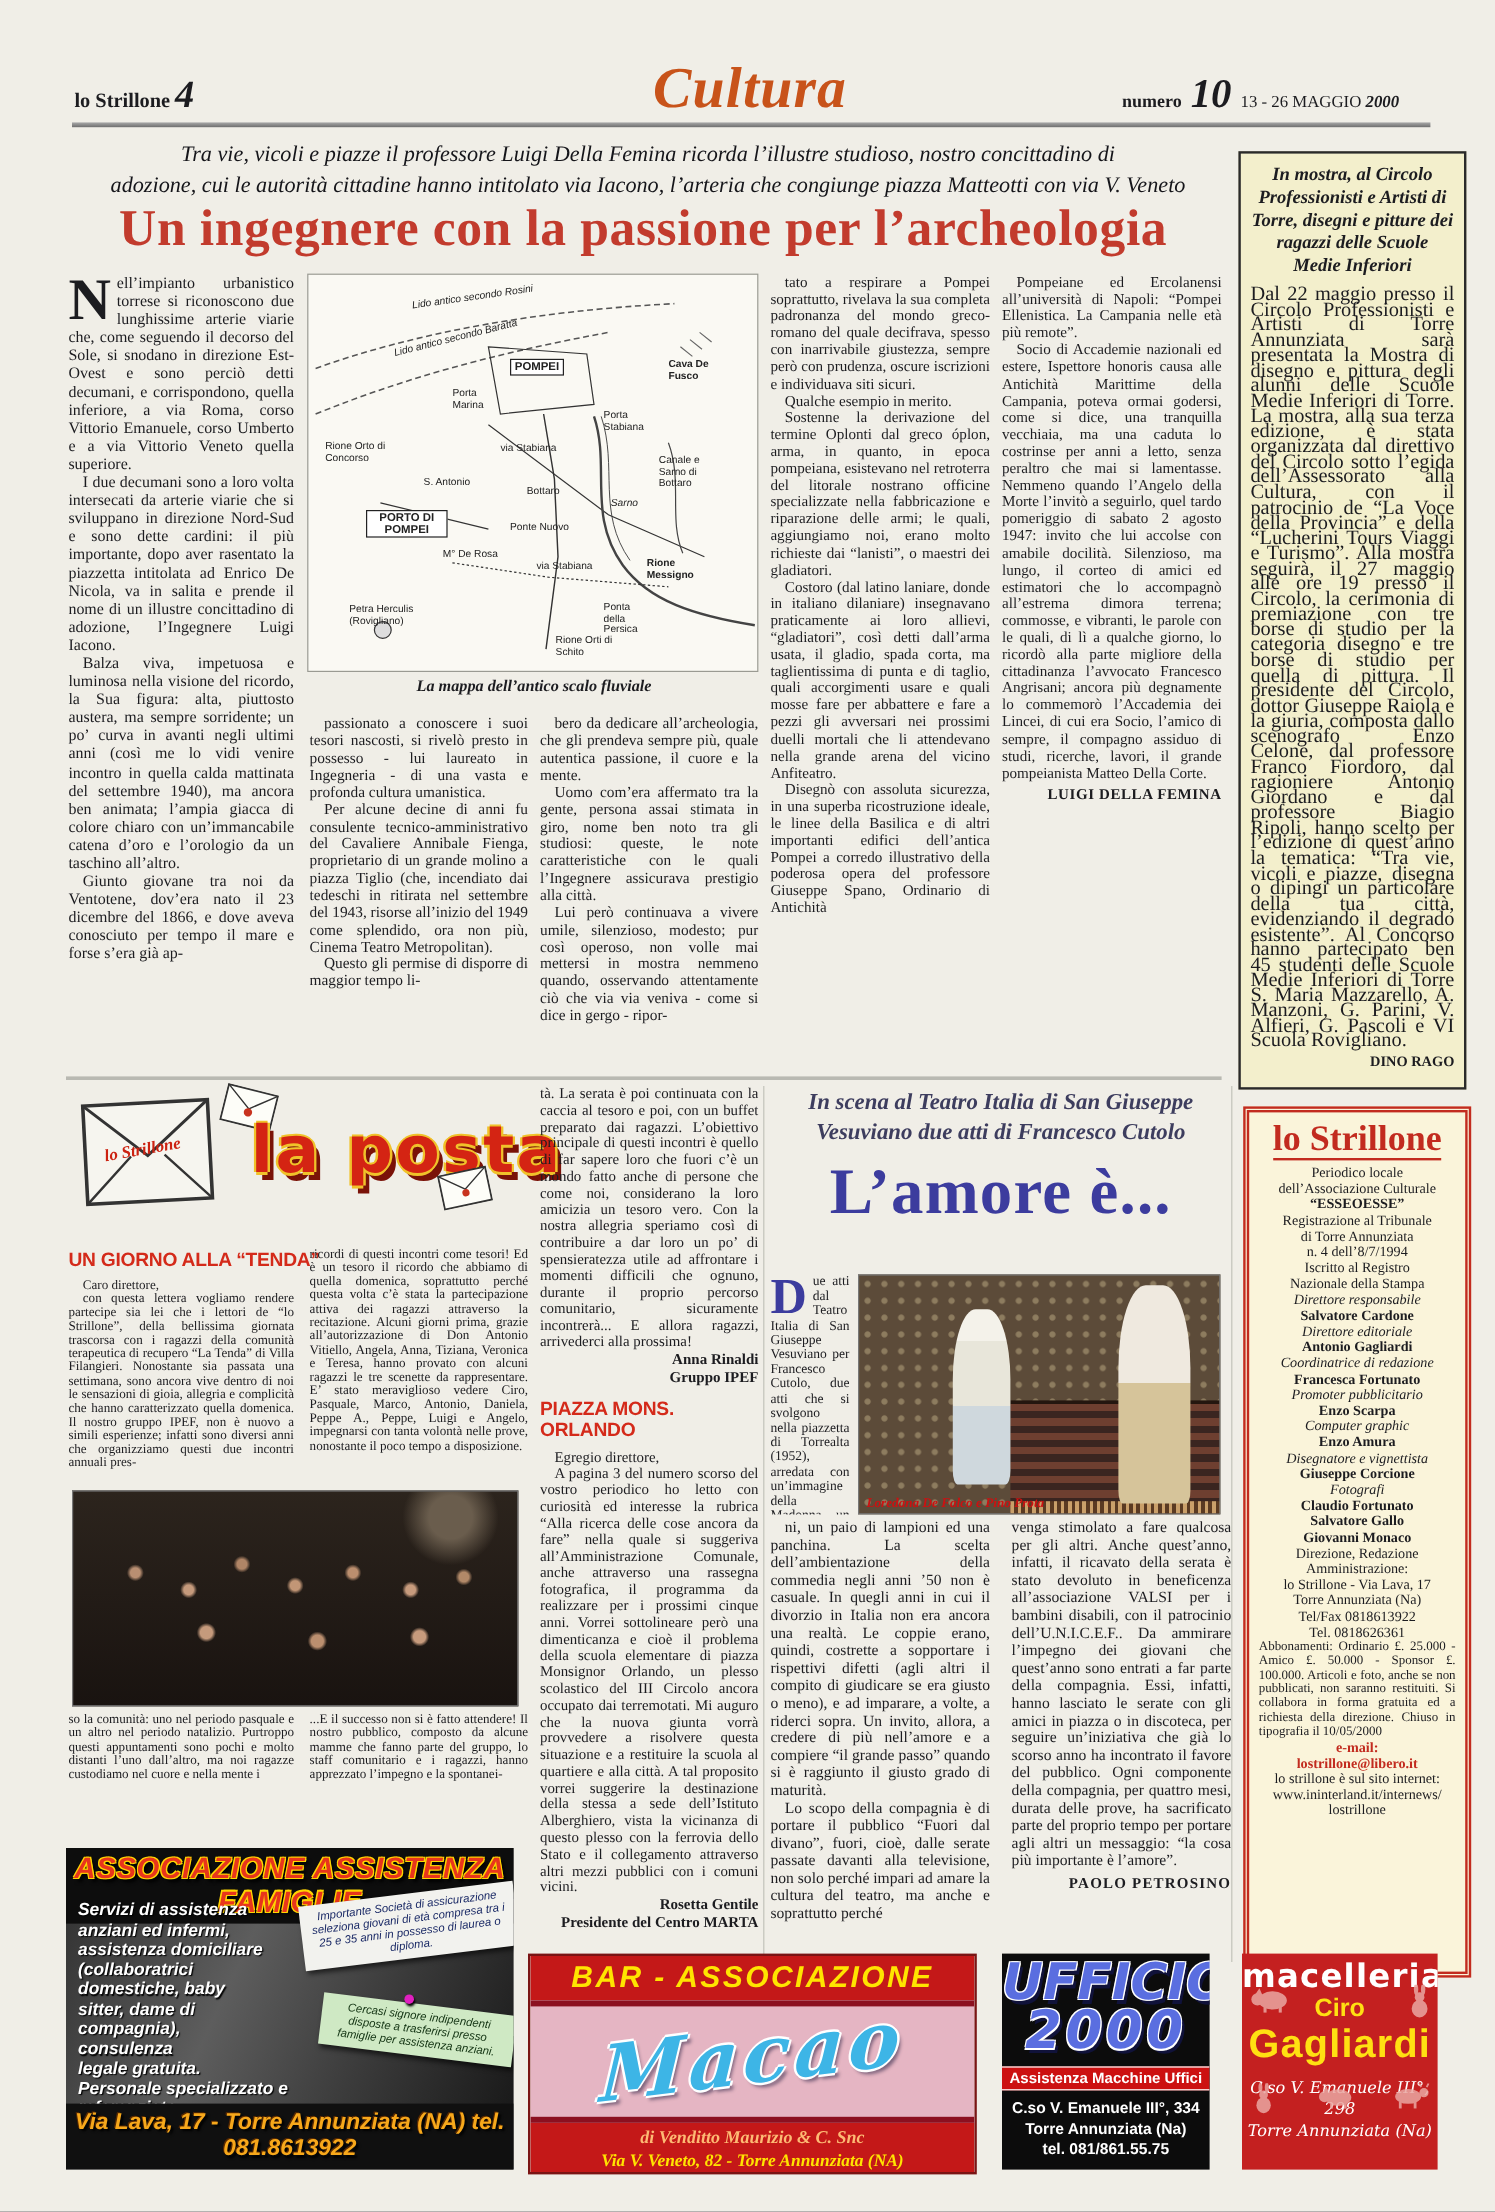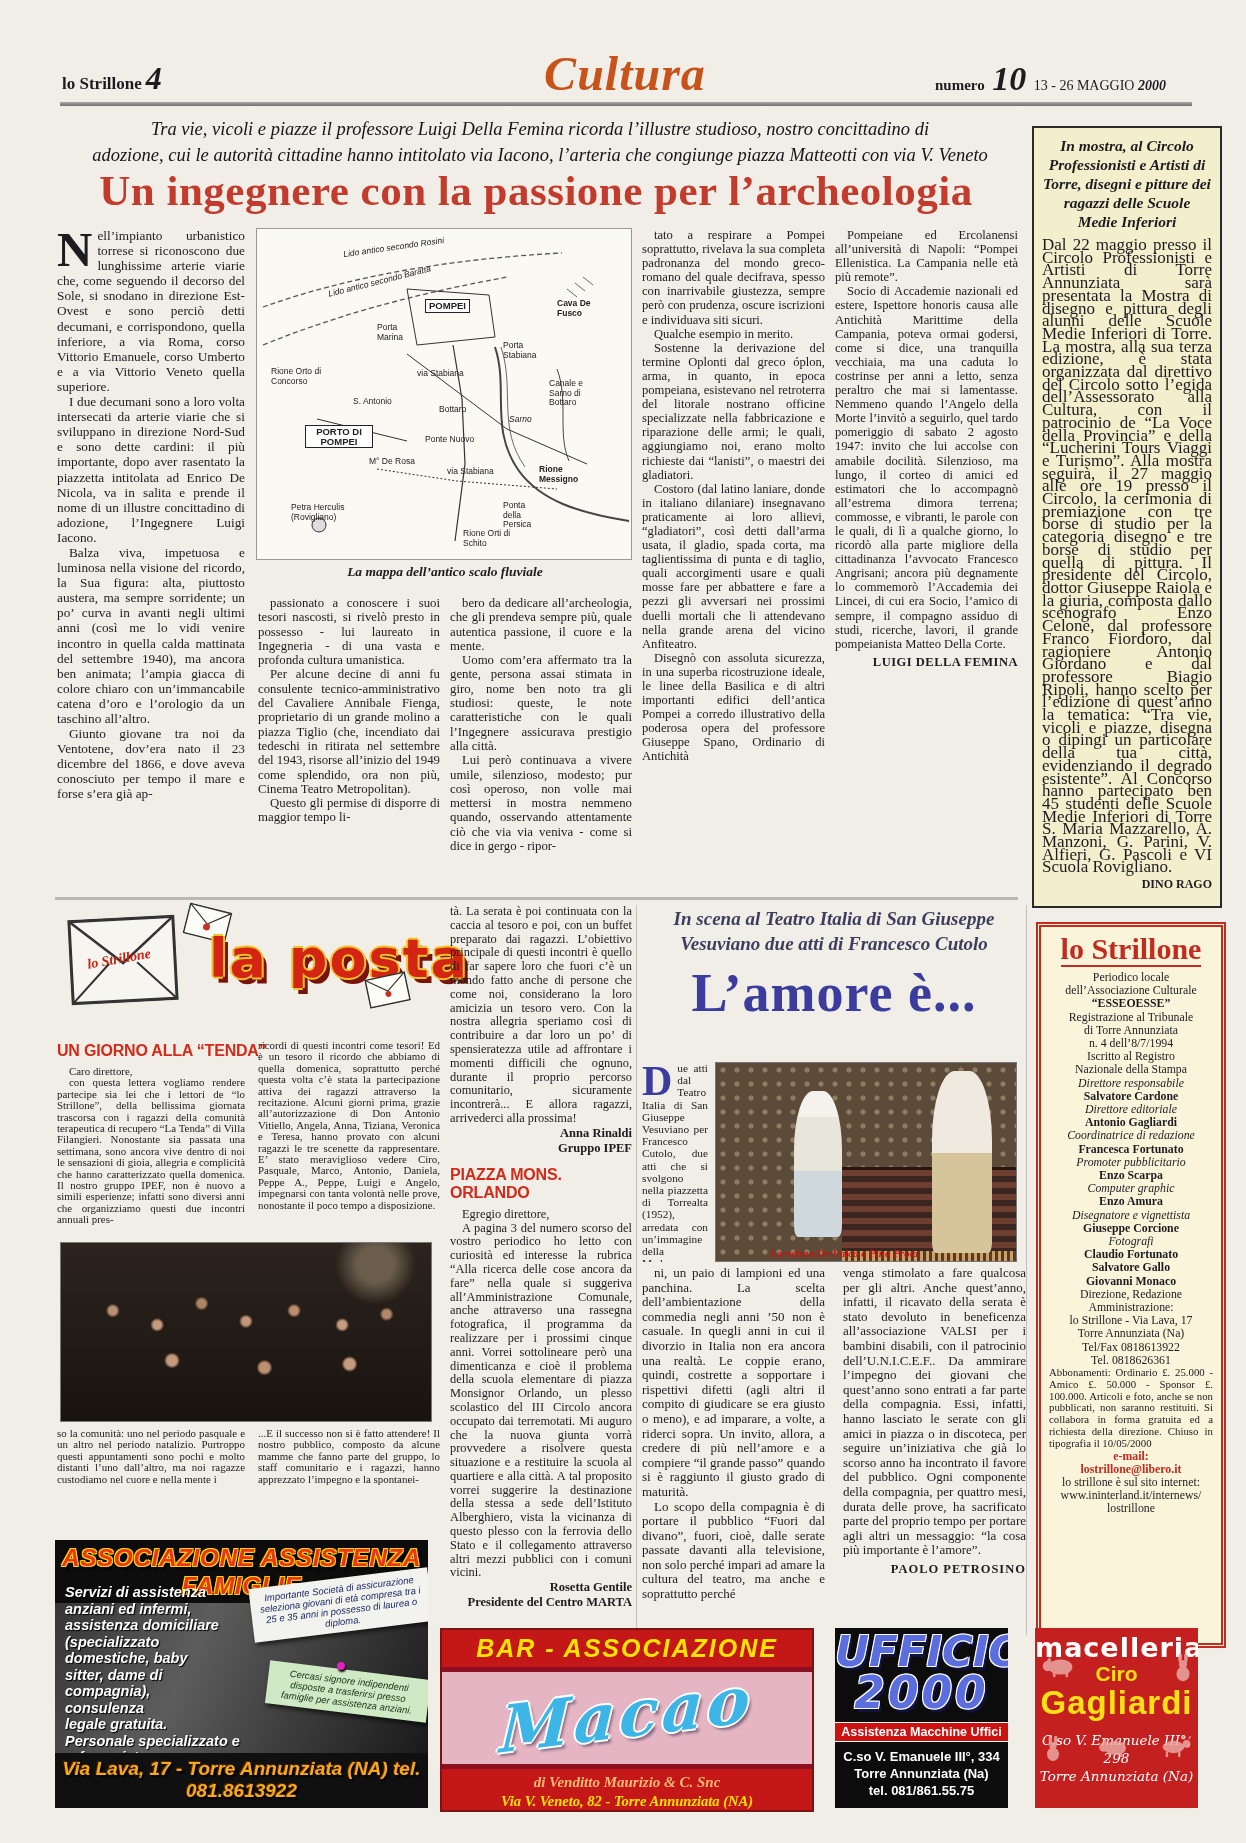--- a/index.html
+++ b/index.html
@@ -79,21 +79,21 @@
       background-size:14px 14px;}
   .bed{position:absolute;right:0;bottom:0;width:58%;height:46%;
       background:repeating-linear-gradient(180deg,#6e3f30 0 6px,#3a2520 6px 12px);
       border-top:3px solid #24160f;}
   .fringe{position:absolute;left:0;bottom:0;width:100%;height:10px;
       background:repeating-linear-gradient(90deg,#caa06a 0 3px,#5a3a22 3px 6px);}
   .figure-w{position:absolute;left:26%;top:14%;width:16%;height:74%;border-radius:40% 40% 8% 8%;
       background:linear-gradient(#f4f2ea 0 18%,#e8e6da 18% 55%,#cfd8dd 55% 100%);}
   .figure-m{position:absolute;right:8%;top:4%;width:20%;height:92%;border-radius:38% 38% 6% 6%;
       background:linear-gradient(#efe9df 0 45%,#d6c49a 45% 100%);}
-  .stage-cap{position:absolute;left:6px;bottom:2px;color:#cc1111;font-weight:bold;font-style:italic;font-size:11px;padding-left:48px;}
+  .stage-cap{position:absolute;left:6px;bottom:2px;color:#cc1111;font-weight:bold;font-style:italic;font-size:11px;}
 
   
   .mh-box{background:#faf4da;border:5px double #c22b1f;padding:6px 8px;text-align:center;overflow:hidden;}
   .mh-title{color:#c22b1f;font-weight:bold;font-size:30px;border-bottom:2px solid #c22b1f;display:inline-block;line-height:32px;margin-bottom:4px;}
   .mh-lines p{font-size:11.8px;line-height:13.2px;}
   .mh-lines p.i{font-style:italic;}
   .mh-lines p.b{font-weight:bold;}
   .mh-lines p.j{text-align:justify;font-size:10.8px;line-height:11.8px;}
   .mh-lines p.redb{color:#c22b1f;font-weight:bold;}
 
@@ -382,21 +382,21 @@
         <p class="">lostrillone</p>
       </div>
   </div>
 
   <div class="abs ad1" style="left:55px;top:1540px;width:373px;height:268px;">
     <div class="ad1-title">ASSOCIAZIONE ASSISTENZA FAMIGLIE</div>
     <div class="ad1-body" style="position:absolute;left:10px;top:44px;width:200px;">
         <div class="">Servizi di assistenza</div>
         <div class="">anziani ed infermi,</div>
         <div class="">assistenza domiciliare</div>
-        <div class="">(specializzato</div>
+        <div class="">(collaboratrici</div>
         <div class="">domestiche, baby</div>
         <div class="">sitter, dame di</div>
         <div class="">compagnia),</div>
         <div class="">consulenza</div>
         <div class="">legale gratuita.</div>
         <div class="">Personale specializzato e referenziato.</div>
       </div>
     <div class="note note1" style="left:196px;top:38px;">Importante Società di assicurazione seleziona giovani di età compresa tra i 25 e 35 anni in possesso di laurea o diploma.</div>
     <div class="note note2" style="left:212px;top:130px;">Cercasi signore indipendenti disposte a trasferirsi presso famiglie per assistenza anziani.</div>
     <div class="pin" style="left:282px;top:122px;"></div>

